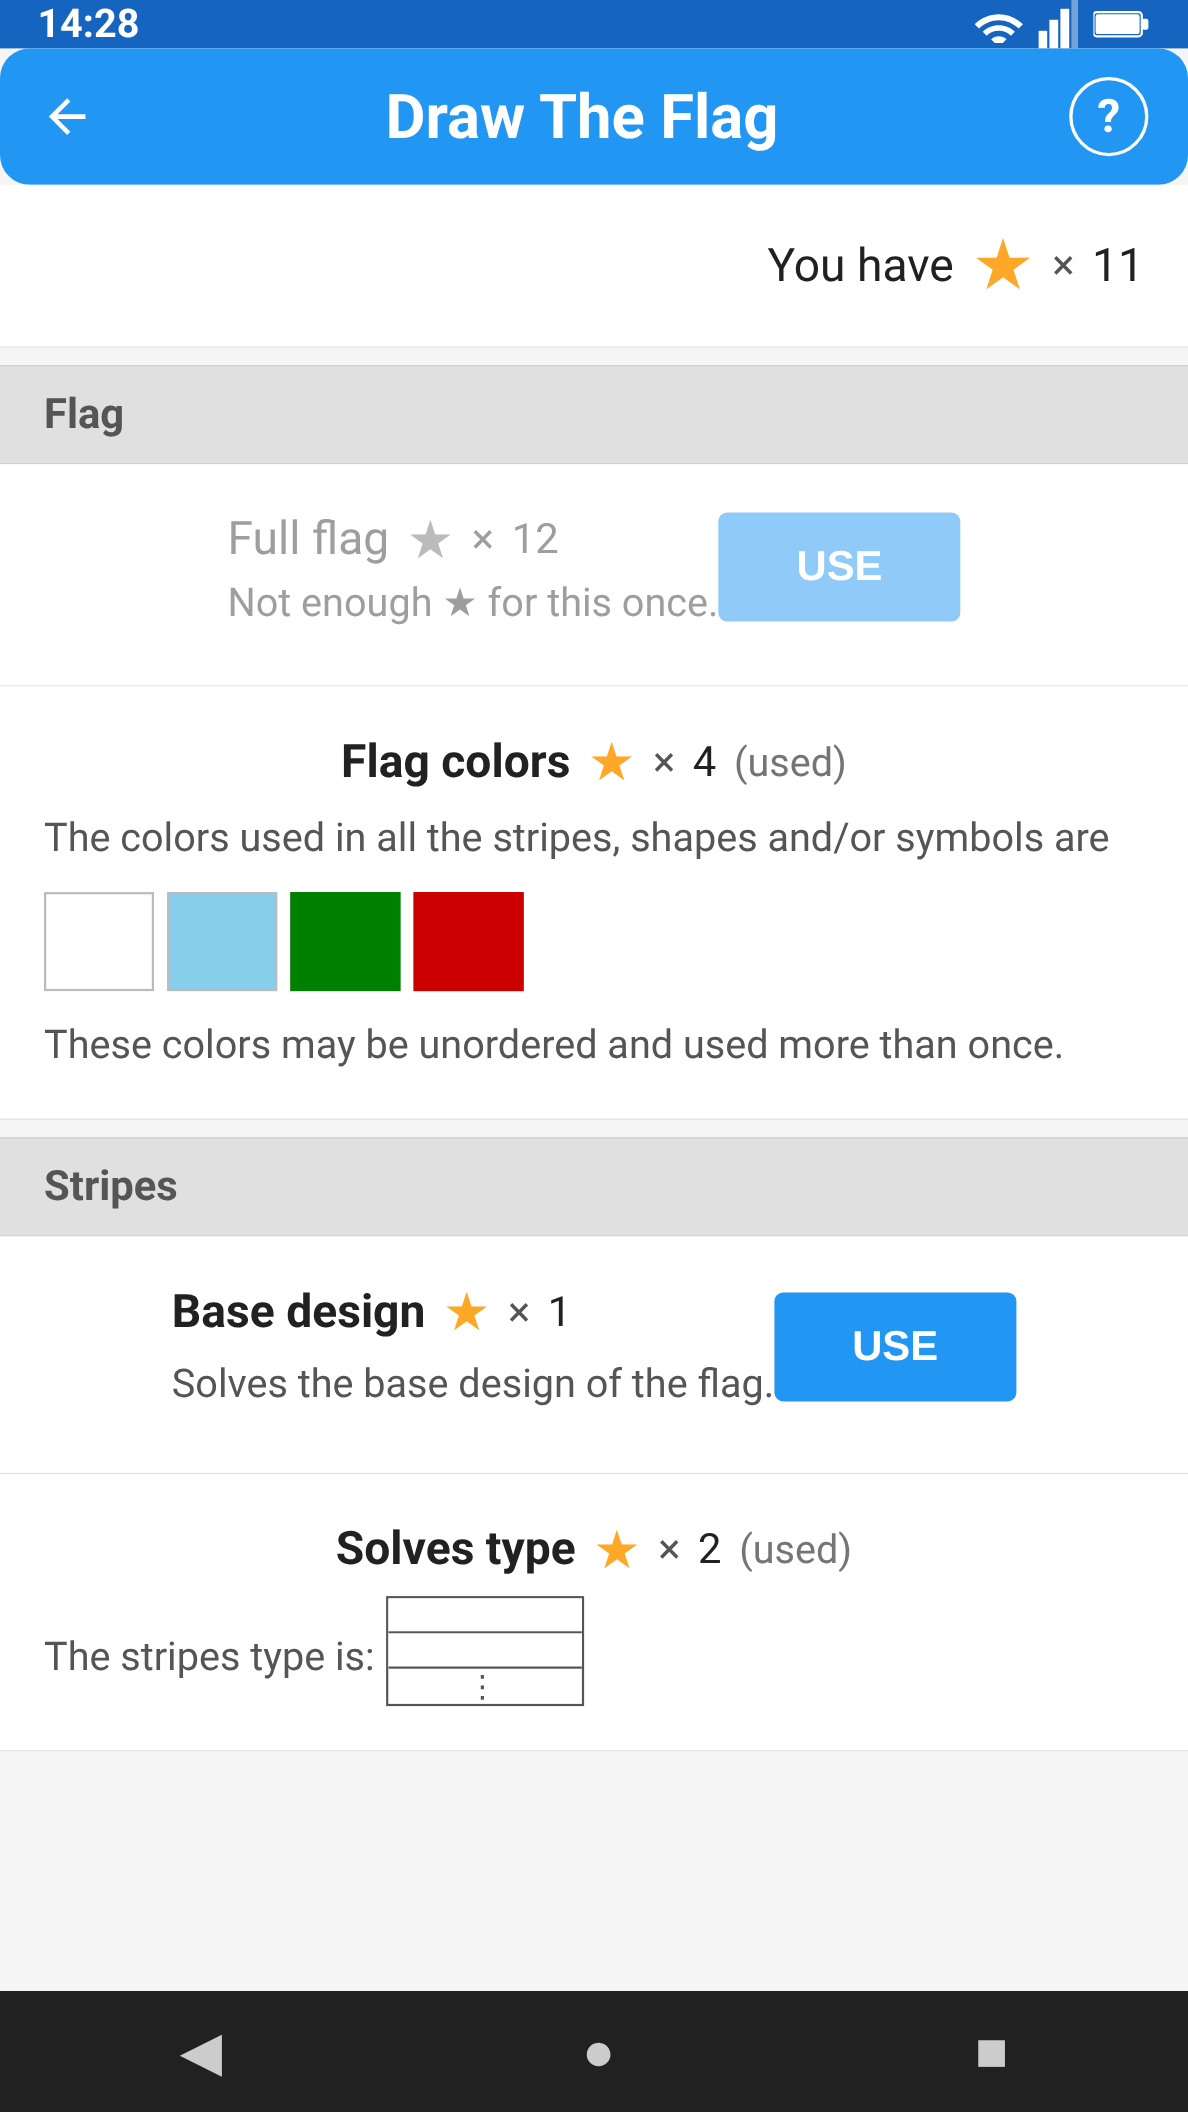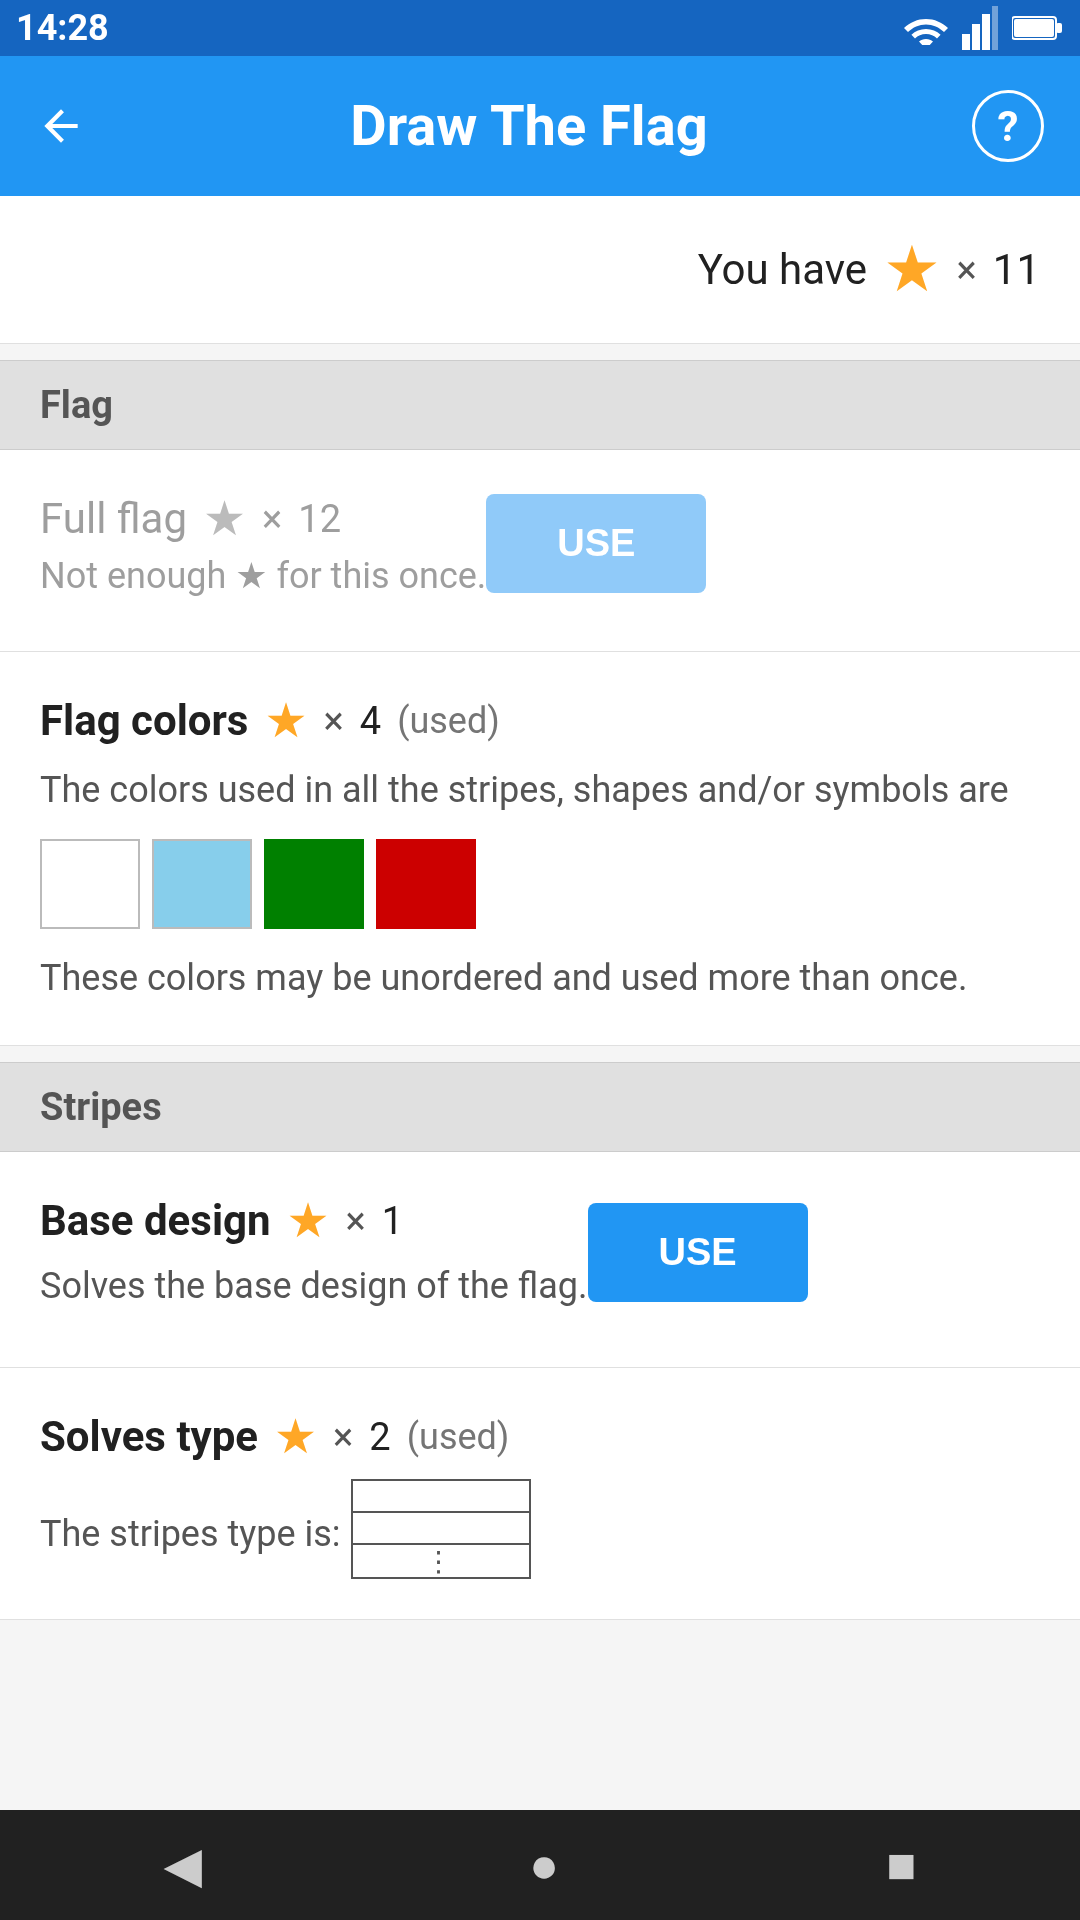--- a/index.html
+++ b/index.html
@@ -9,50 +9,51 @@
       width: 1080px;
       min-height: 1920px;
       font-family: 'Roboto', Arial, sans-serif;
       background: #f5f5f5;
       overflow-x: hidden;
     }
 
     
     .status-bar {
       width: 100%;
-      height: 56px;
+      height: 44px;
       background: #1565C0;
       display: flex;
       align-items: center;
       justify-content: space-between;
-      padding: 0 16px;
+      padding: 0 34px;
     }
     .status-time {
       color: white;
       font-size: 36px;
       font-weight: bold;
     }
     .status-icons {
       display: flex;
       align-items: center;
       gap: 14px;
     }
     .status-icons svg {
       fill: white;
     }
 
     
     .app-bar {
       width: 100%;
-      height: 140px;
+      height: 124px;
       background: #2196F3;
       display: flex;
       align-items: center;
       justify-content: space-between;
       padding: 0 36px;
+      border-radius: 27px;
     }
     .app-bar-title {
       color: white;
       font-size: 56px;
       font-weight: bold;
     }
     .back-btn {
       color: white;
       cursor: pointer;
       display: flex;
@@ -121,21 +122,21 @@
 
     
     .hint-item {
       background: white;
       padding: 40px 40px;
       border-bottom: 1px solid #e0e0e0;
     }
     .hint-item-header {
       display: flex;
       align-items: center;
-      justify-content: flex-start;
+      justify-content: center;
       margin-bottom: 14px;
     }
     .hint-title-row {
       display: flex;
       align-items: center;
       gap: 16px;
     }
     .hint-title {
       font-size: 42px;
       font-weight: bold;

